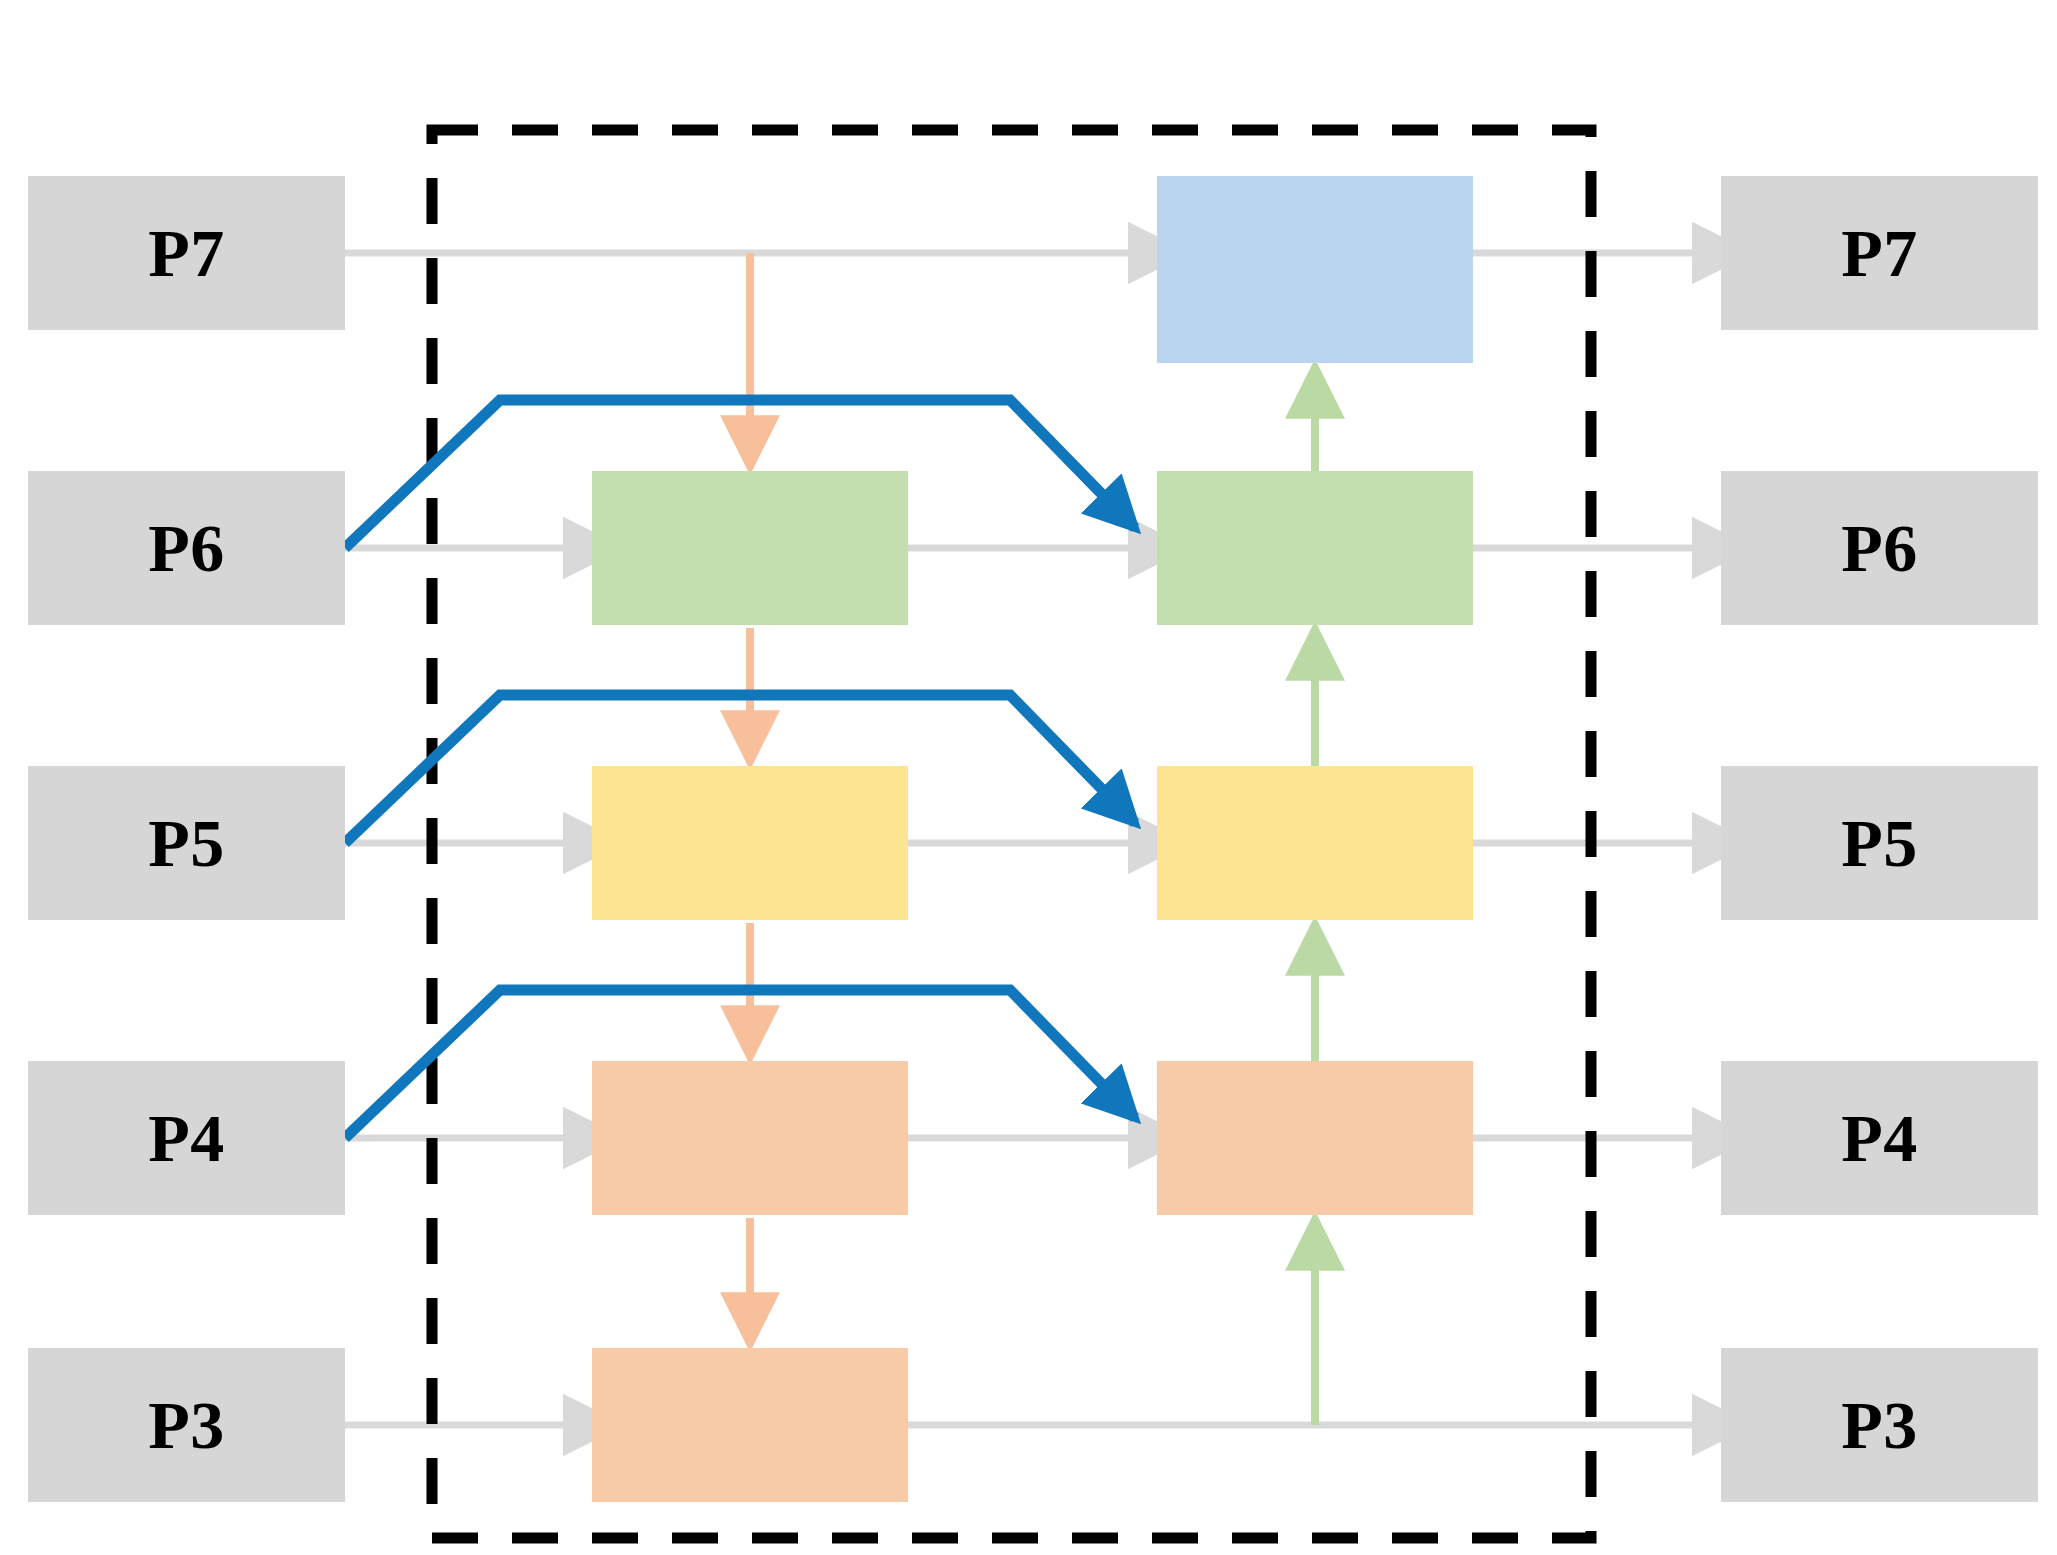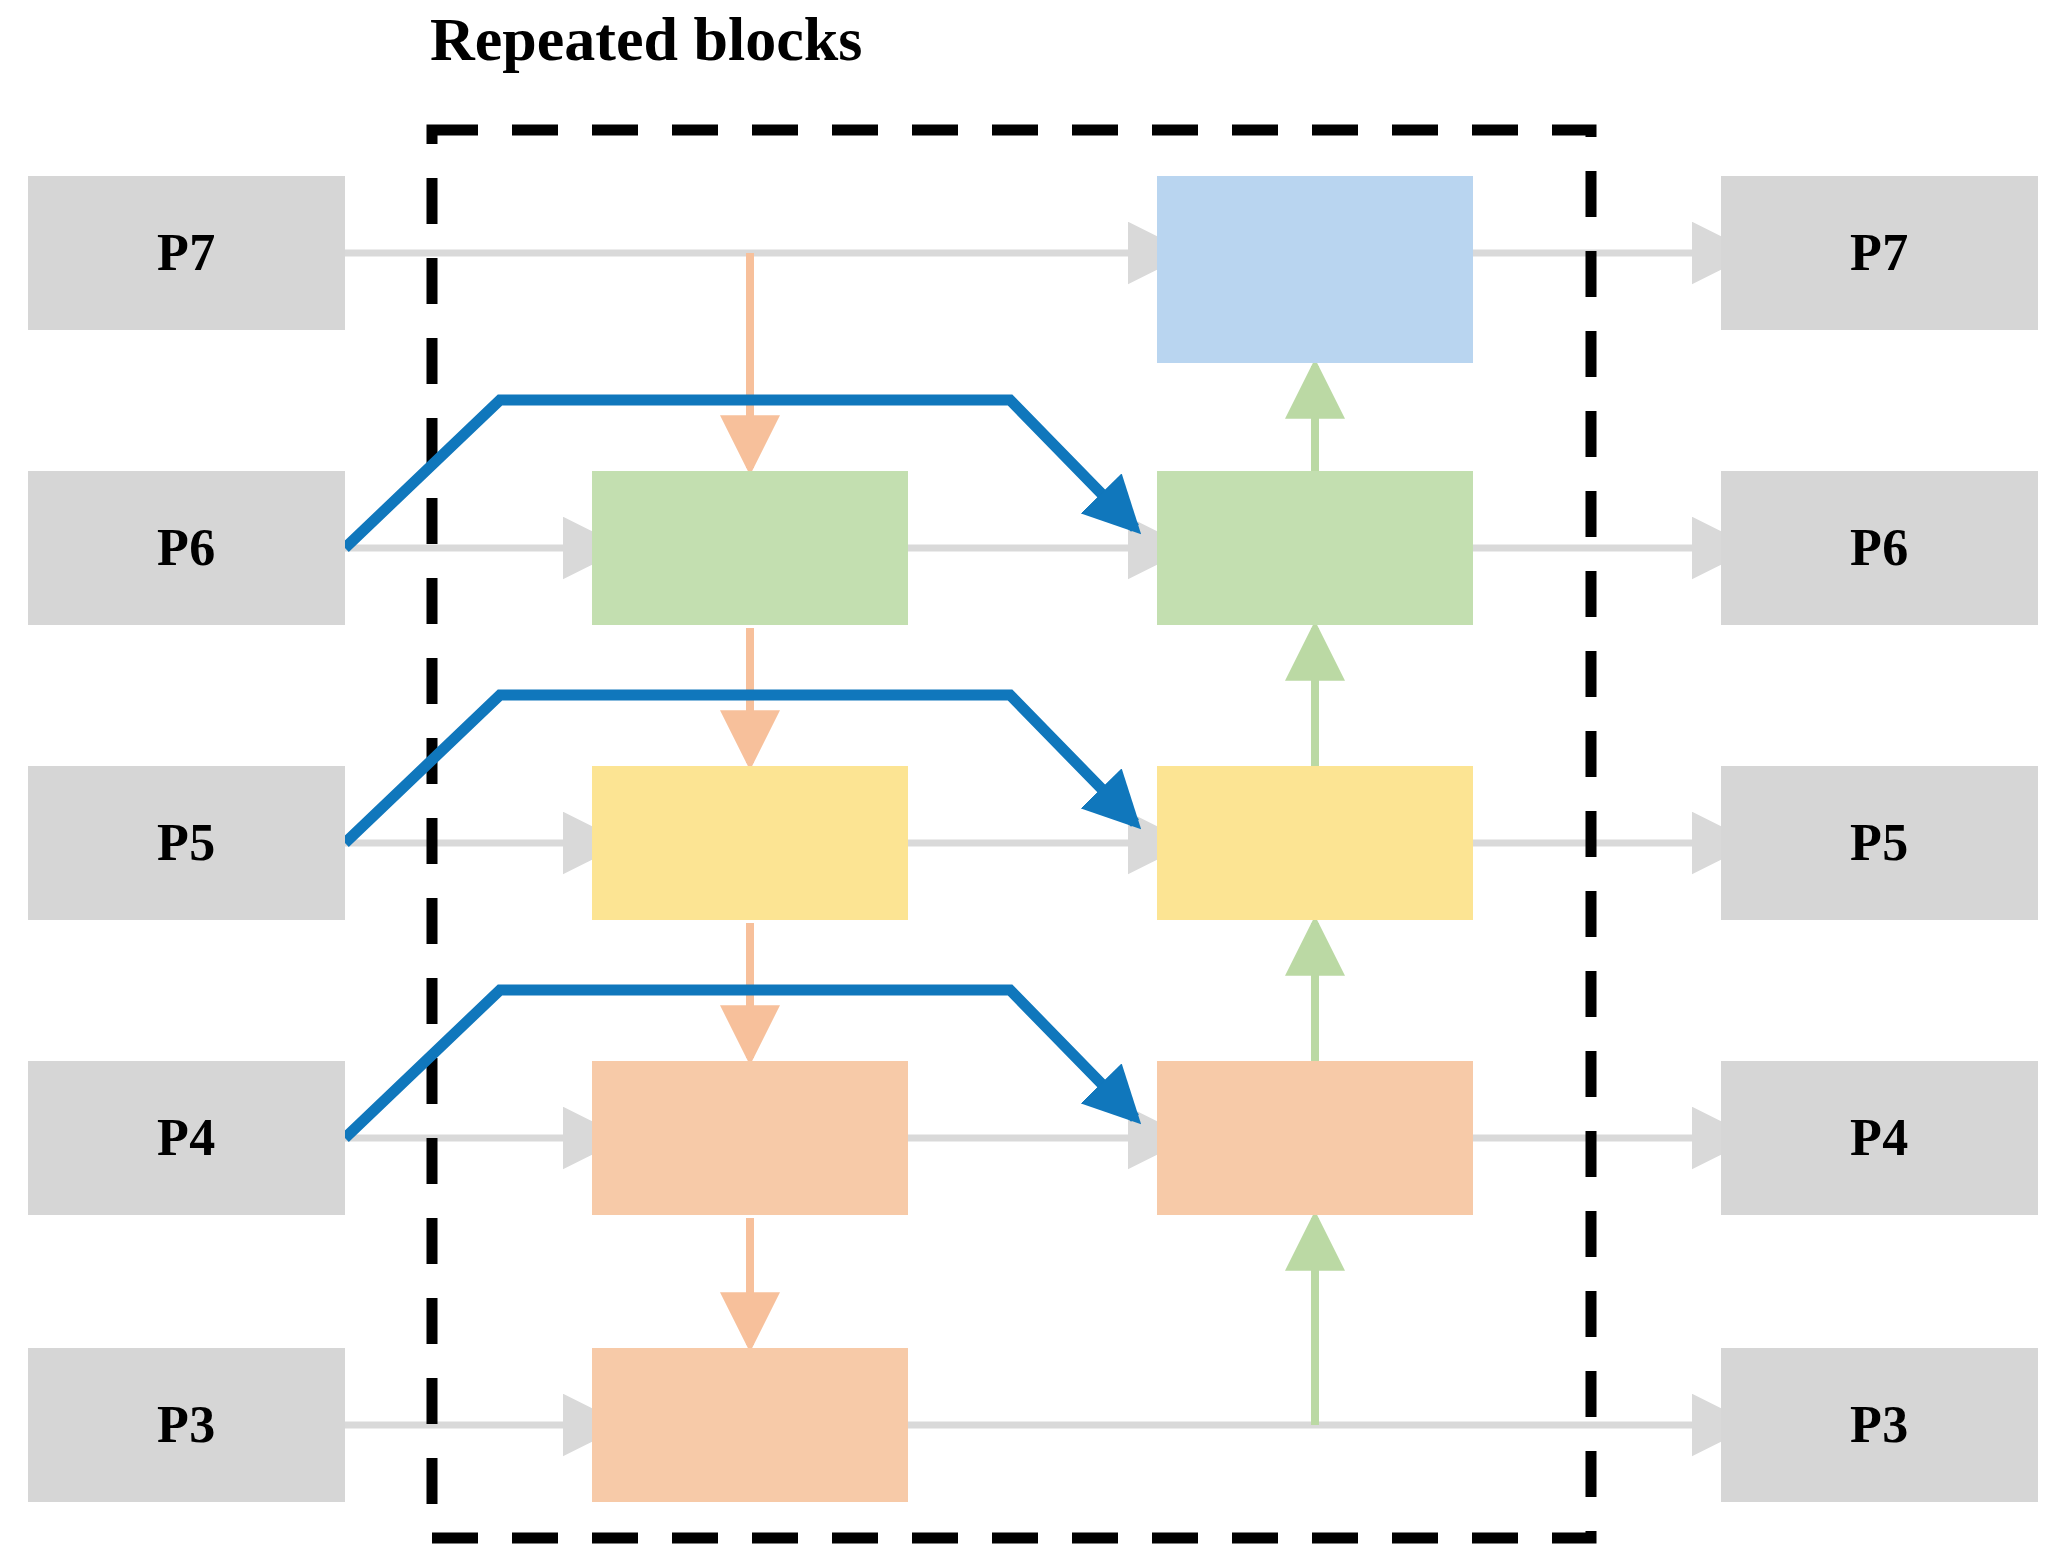--- a/index.html
+++ b/index.html
@@ -17,42 +17,41 @@
     width:2057px;
     height:1555px;
   }
   .lvl-label {
     position:absolute;
     display:flex;
     align-items:center;
     justify-content:center;
     font-family:"Liberation Serif", serif;
     font-weight:bold;
-    font-size:52px;
+    font-size:68px;
     color:#000000;
     letter-spacing:0.5px;
     line-height:1;
     user-select:none;
   }
   .title {
     position:absolute;
     font-family:"Liberation Serif", serif;
     font-weight:bold;
     font-size:62px;
     color:#000000;
     white-space:nowrap;
     line-height:1;
   }
 </style>
 </head>
 <body>
 
 <div id="stage">
 
-  <div class="title" style="left:430px; top:8px;">Repeated blocks</div>
 
   <svg id="svgroot" viewBox="0 0 2057 1555" xmlns="http://www.w3.org/2000/svg">
     <defs>
       <marker id="gray-head" markerWidth="9" markerHeight="9" refX="0.2" refY="4.5" orient="auto" markerUnits="strokeWidth">
         <path d="M0,0 L9,4.5 L0,9 z" fill="#D9D9D9"></path>
       </marker>
       <marker id="orange-head" markerWidth="7.5" markerHeight="7.5" refX="6.6" refY="3.75" orient="auto" markerUnits="strokeWidth">
         <path d="M0,0 L7.5,3.75 L0,7.5 z" fill="#F7C09B"></path>
       </marker>
       <marker id="green-head" markerWidth="7.5" markerHeight="7.5" refX="6.6" refY="3.75" orient="auto" markerUnits="strokeWidth">

